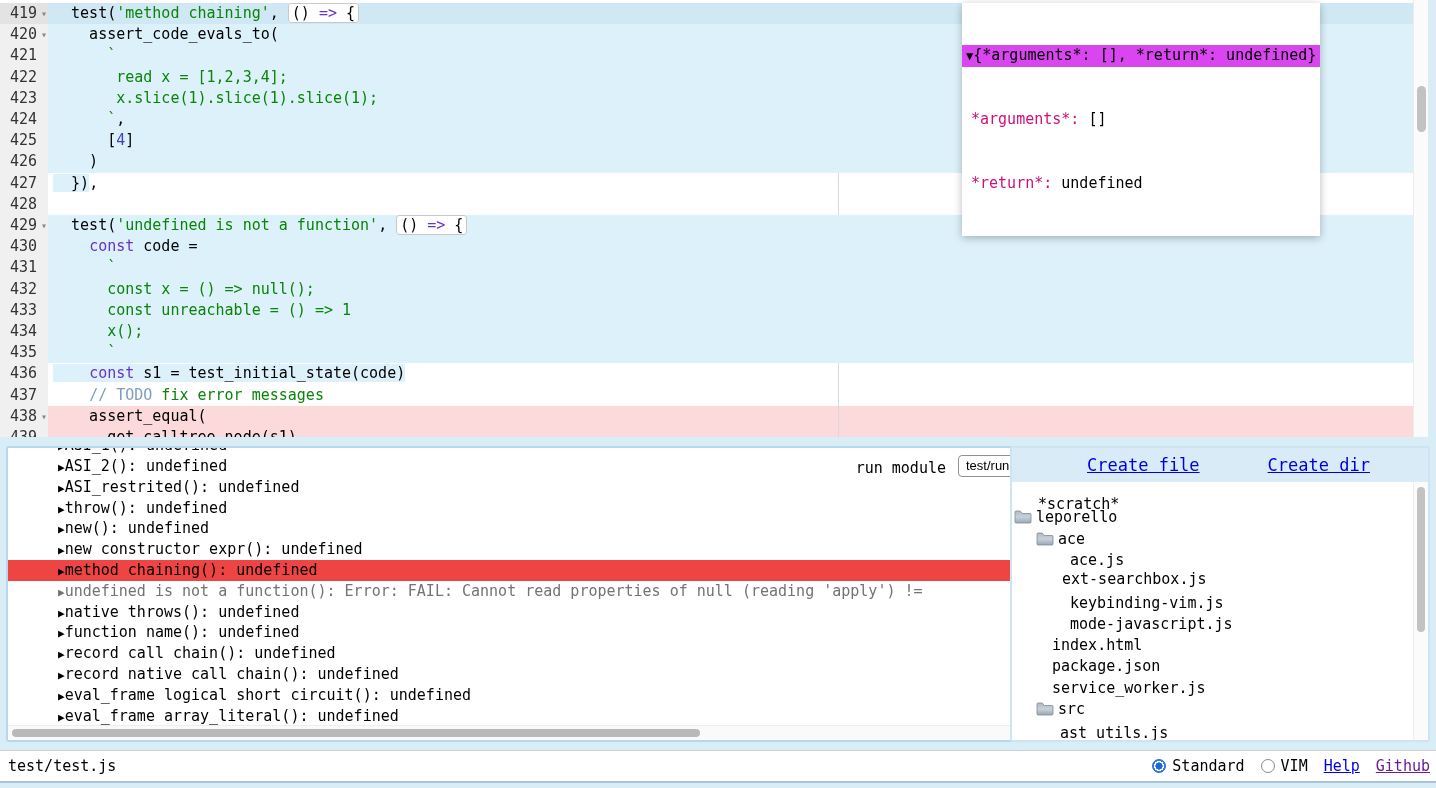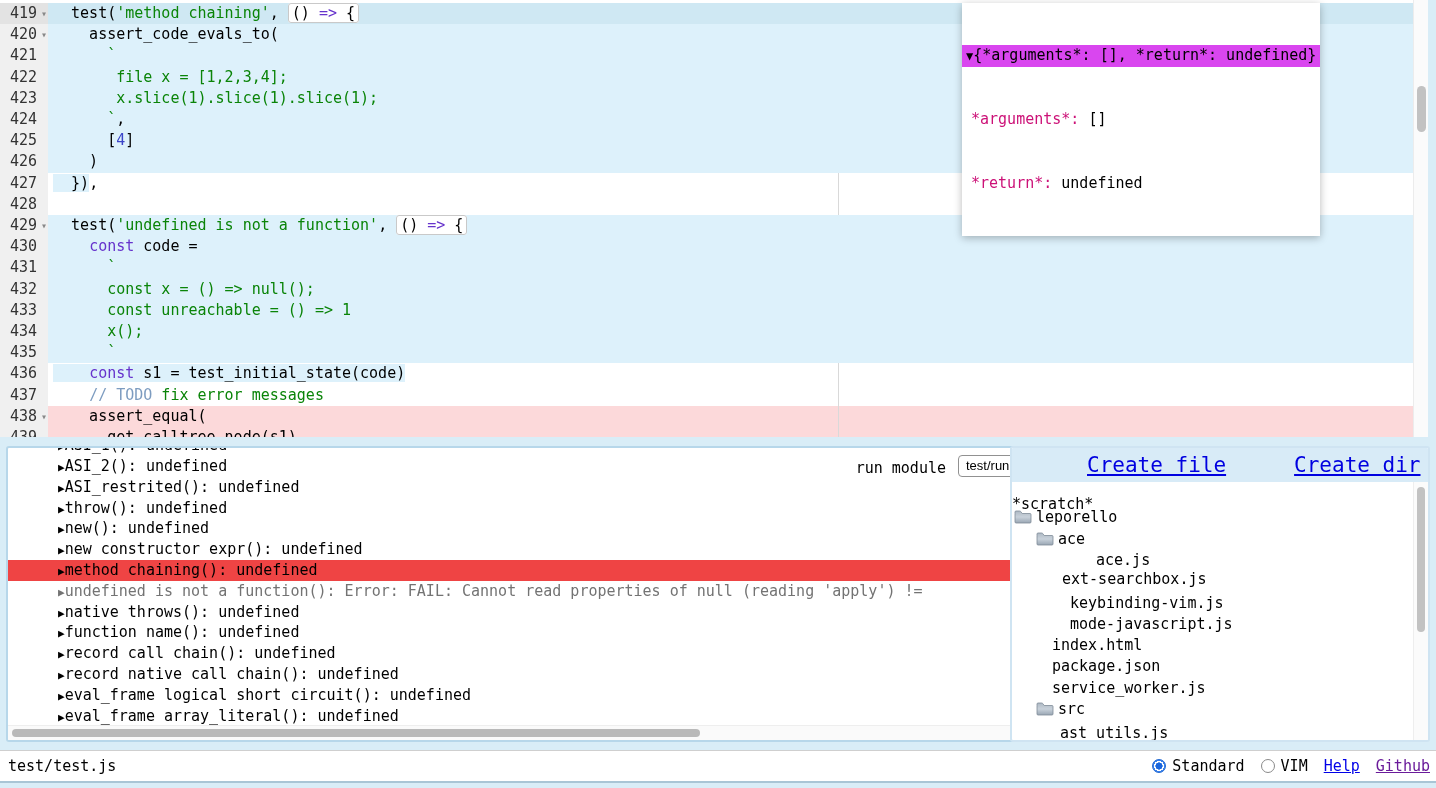--- a/index.html
+++ b/index.html
@@ -52,21 +52,21 @@
   .select{width:182px;height:22px;background:#fff;border:1px solid #919191;border-radius:4px;
           position:relative;font-family:"Liberation Sans",sans-serif;font-size:13px;line-height:20px;
           padding-left:7px;box-sizing:border-box;color:#000}
   .select .chev{position:absolute;right:7px;top:-1px;font-size:13px;font-weight:bold}
   .hscroll-track{position:absolute;left:0;right:0;bottom:0;height:14px;background:#fafafa;border-top:1px solid #eee}
   .hscroll-thumb{position:absolute;left:4px;top:3px;width:688px;height:8px;background:#b9b9b9;border-radius:4px}
   
   #files{position:absolute;left:1010px;top:446px;width:420px;height:296px;background:#fff;
          border:2px solid #cfe4f2;border-radius:3px;box-sizing:border-box;overflow:hidden}
   #files-head{height:34px;background:#d8ebf7;display:flex;align-items:center;
-              padding-left:75px;gap:68px;font-size:21px}
+              padding-left:75px;gap:68px;font-size:17px}
   #files-head a{color:#0000e0;text-decoration:underline;cursor:pointer}
   #files-body{position:absolute;top:34px;left:0;right:0;bottom:0;overflow:hidden}
   .f-row{position:absolute;left:0;right:16px;height:21.3px;line-height:21.3px;font-size:15px;white-space:pre}
   .f-row .ficon{display:inline-block;vertical-align:-2px;margin-right:4px}
   .f-scroll-track{position:absolute;right:0;top:0;bottom:0;width:15px;background:#fbfbfb;border-left:1px solid #eee;box-sizing:border-box}
   .f-scroll-thumb{position:absolute;left:3px;width:8px;top:5px;height:145px;background:#c2c2c2;border-radius:4px}
   
   #statusbar{position:absolute;left:0;top:750px;width:1436px;height:33px;background:#fff;
              border-top:1px solid #cfcfcf;border-bottom:2px solid #a9c5d5;box-sizing:border-box;
              font-size:15px}
@@ -91,21 +91,21 @@
       <stop offset="1" stop-color="#99a6b3"></stop>
     </linearGradient>
   </defs>
 </svg>
 
 <div id="editor">
 
   <div class="crow r-active" style="top:3px"><span>  test(</span><span class="tk-s">'method chaining'</span><span>, </span><span class="fnbox"><span>() </span><span class="tk-k">=&gt;</span><span> {</span></span></div>
   <div class="crow r-blue" style="top:24.2px"><span>    assert_code_evals_to(</span></div>
   <div class="crow r-blue" style="top:45.4px"><span class="tk-s">      `</span></div>
-  <div class="crow r-blue" style="top:66.6px"><span class="tk-s">       file x = [1,2,3,4];</span></div>
+  <div class="crow r-blue" style="top:66.6px"><span class="tk-s">       read x = [1,2,3,4];</span></div>
   <div class="crow r-blue" style="top:87.8px"><span class="tk-s">       x.slice(1).slice(1).slice(1);</span></div>
   <div class="crow r-blue" style="top:109px"><span class="tk-s">      `</span><span>,</span></div>
   <div class="crow r-blue" style="top:130.2px"><span>      [</span><span class="tk-n">4</span><span>]</span></div>
   <div class="crow r-blue" style="top:151.4px"><span>    )</span></div>
   <div class="crow" style="top:172.6px"><span class="chip">  })</span><span>,</span></div>
   <div class="crow" style="top:193.8px"></div>
   <div class="crow r-blue" style="top:215px"><span>  test(</span><span class="tk-s">'undefined is not a function'</span><span>, </span><span class="fnbox"><span>() </span><span class="tk-k">=&gt;</span><span> {</span></span></div>
   <div class="crow r-blue" style="top:236.2px"><span>    </span><span class="tk-k">const</span><span> code =</span></div>
   <div class="crow r-blue" style="top:257.4px"><span class="tk-s">      `</span></div>
   <div class="crow r-blue" style="top:278.6px"><span class="tk-s">      const x = () =&gt; null();</span></div>
@@ -183,28 +183,28 @@
     <div class="hscroll-thumb"></div>
   </div>
 </div>
 
 <div id="files">
   <div id="files-head">
     <a>Create file</a>
     <a>Create dir</a>
   </div>
   <div id="files-body">
-    <div class="f-row" style="top:12px;"><span>*scratch*</span></div>
+    <div class="f-row" style="top:12px;padding-left:26px"><span>*scratch*</span></div>
     <div class="f-row" style="top:25.3px;padding-left:2px"><span class="ficon"><svg width="18" height="14" viewBox="0 0 18 14">
             <path d="M1 3.5 L1 12 Q1 13 2 13 L16 13 Q17 13 17 12 L17 4.5 Q17 3.5 16 3.5 L8.2 3.5 L6.8 1.6 Q6.4 1 5.6 1 L2 1 Q1 1 1 2 Z" fill="url(#foldg)" stroke="#7d8a97" stroke-width="0.8"></path>
           </svg></span><span>leporello</span></div>
     <div class="f-row" style="top:46.6px;padding-left:24px"><span class="ficon"><svg width="18" height="14" viewBox="0 0 18 14">
             <path d="M1 3.5 L1 12 Q1 13 2 13 L16 13 Q17 13 17 12 L17 4.5 Q17 3.5 16 3.5 L8.2 3.5 L6.8 1.6 Q6.4 1 5.6 1 L2 1 Q1 1 1 2 Z" fill="url(#foldg)" stroke="#7d8a97" stroke-width="0.8"></path>
           </svg></span><span>ace</span></div>
-    <div class="f-row" style="top:67.9px;padding-left:84px"><span>ace.js</span></div>
+    <div class="f-row" style="top:67.9px;padding-left:58px"><span>ace.js</span></div>
     <div class="f-row" style="top:87px;padding-left:50px"><span>ext-searchbox.js</span></div>
     <div class="f-row" style="top:110.5px;padding-left:58px"><span>keybinding-vim.js</span></div>
     <div class="f-row" style="top:131.8px;padding-left:58px"><span>mode-javascript.js</span></div>
     <div class="f-row" style="top:153.1px;padding-left:40px"><span>index.html</span></div>
     <div class="f-row" style="top:174.4px;padding-left:40px"><span>package.json</span></div>
     <div class="f-row" style="top:195.7px;padding-left:40px"><span>service_worker.js</span></div>
     <div class="f-row" style="top:217px;padding-left:24px"><span class="ficon"><svg width="18" height="14" viewBox="0 0 18 14">
             <path d="M1 3.5 L1 12 Q1 13 2 13 L16 13 Q17 13 17 12 L17 4.5 Q17 3.5 16 3.5 L8.2 3.5 L6.8 1.6 Q6.4 1 5.6 1 L2 1 Q1 1 1 2 Z" fill="url(#foldg)" stroke="#7d8a97" stroke-width="0.8"></path>
           </svg></span><span>src</span></div>
     <div class="f-row" style="top:241.3px;padding-left:48px"><span>ast_utils.js</span></div>

